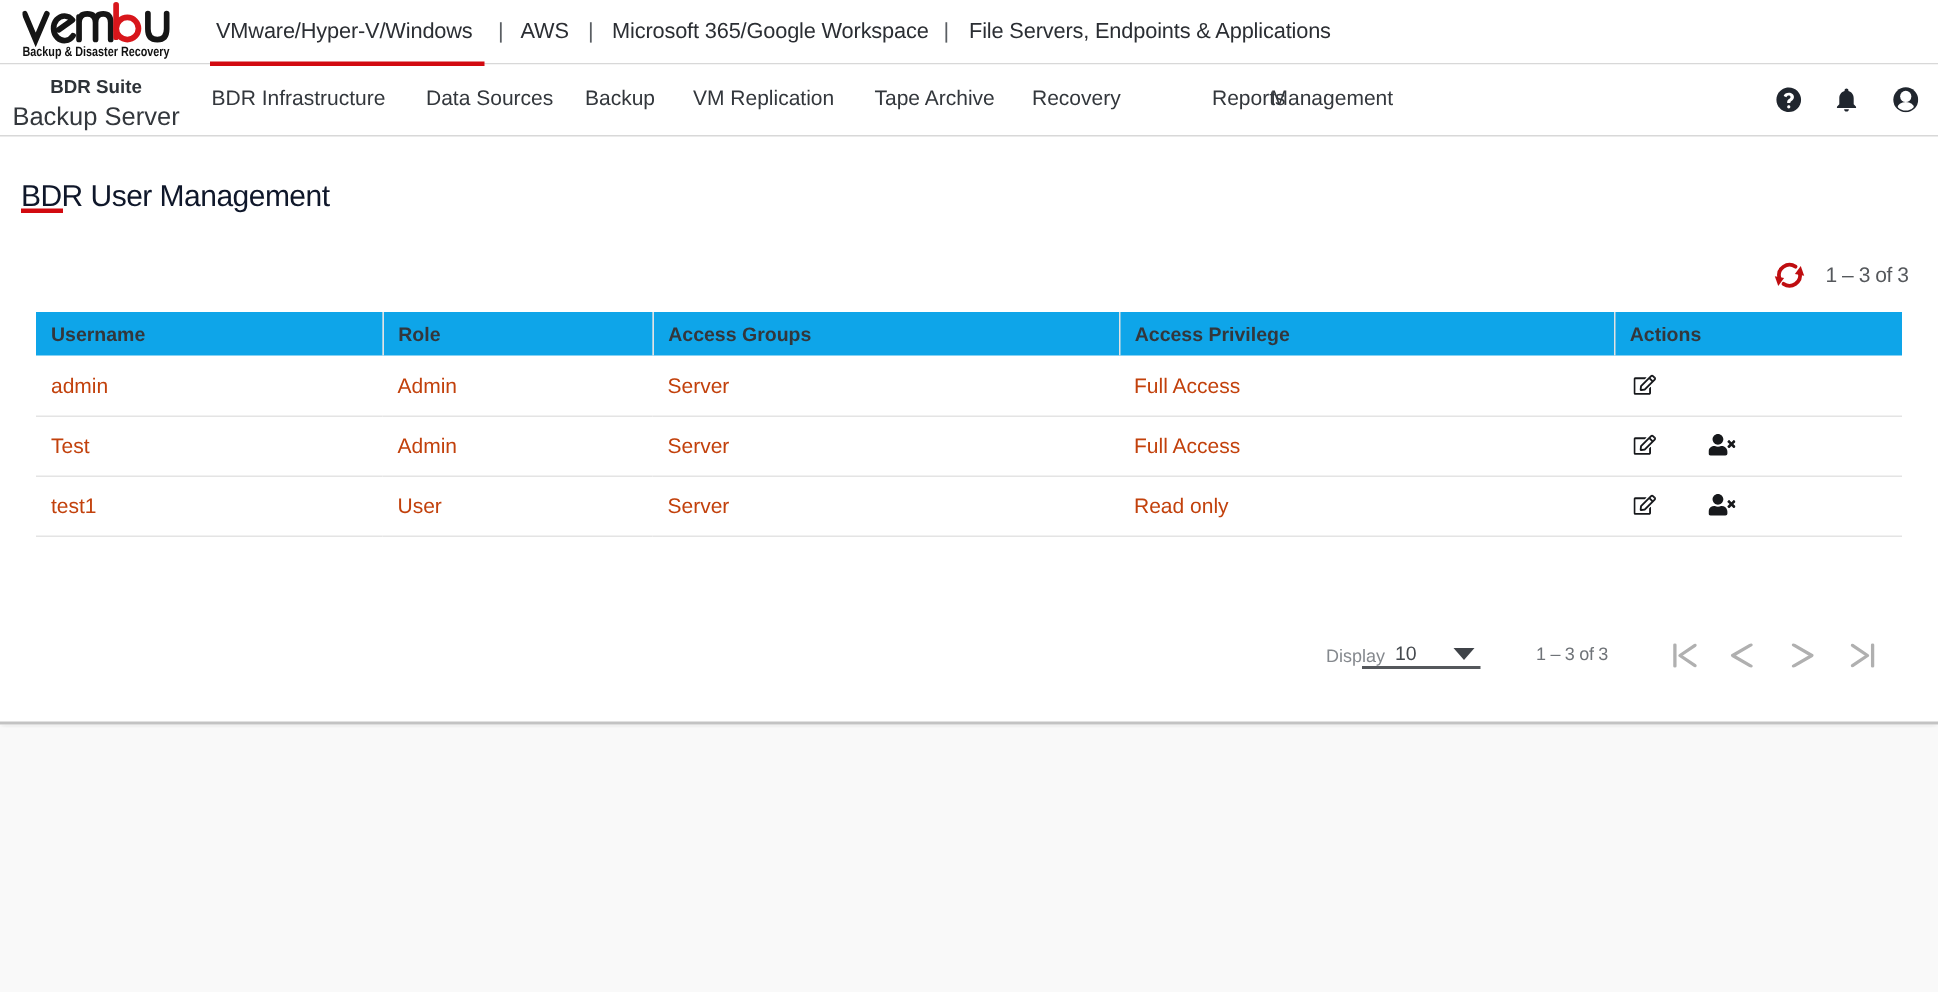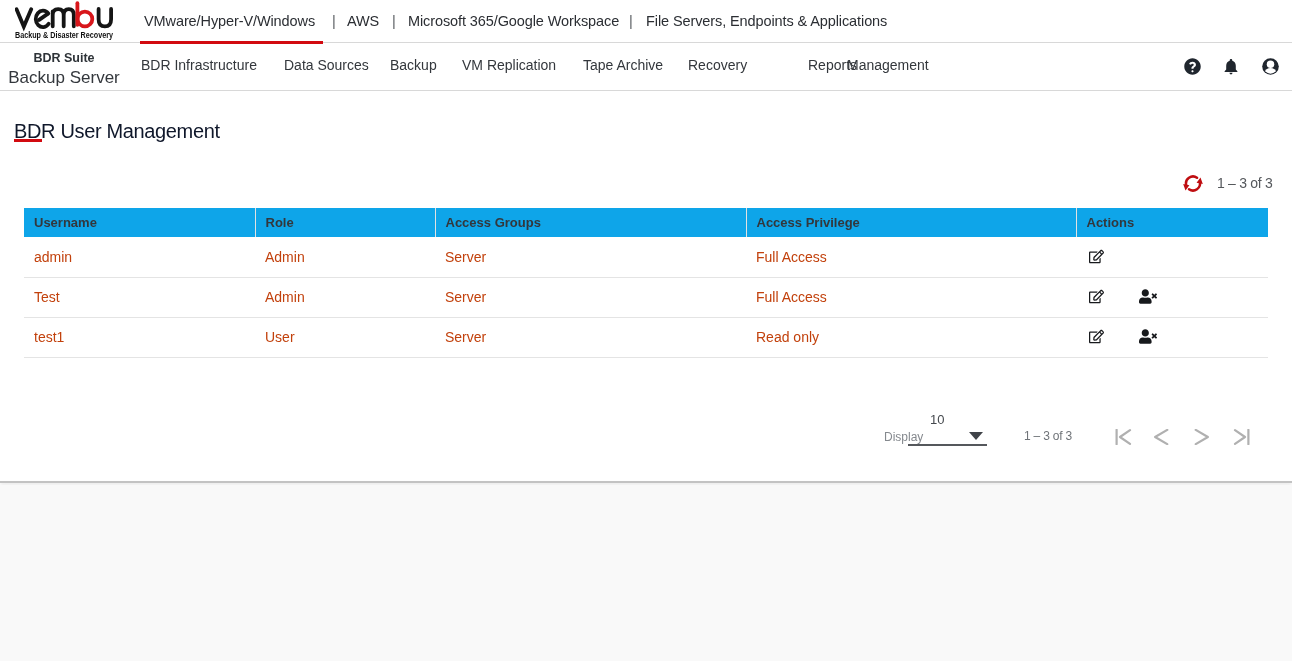--- a/index.html
+++ b/index.html
@@ -25,21 +25,21 @@
 .btn { position:absolute; left:1044px; top:71px; width:127px; height:40px; background:#d30b10; border-radius:4px; color:#fff; font-size:14px; text-align:center; line-height:40px; }
 .refresh { position:absolute; left:1182px; top:82px; }
 .count { position:absolute; left:1217px; top:83px; font-size:14px; letter-spacing:-0.3px; color:#55585c; }
 table { position:absolute; left:24px; top:116px; width:1244px; border-collapse:collapse; }
 th { background:#0ea5e9; font-size:13px; font-weight:bold; color:#33373c; text-align:left; padding:0 0 0 10px; height:29px; border-right:1px solid #e2e2e2; }
 th:last-child { border-right:none; }
 td { font-size:14px; color:#c2410c; padding:0 0 0 10px; height:40px; border-bottom:1px solid #e4e4e4; }
 .pager { position:absolute; left:0; top:0; width:1292px; height:471px; }
 .disp { position:absolute; left:884px; top:338px; color:#85898e; font-size:12px; }
 .selwrap { position:absolute; left:908px; top:352px; width:79px; height:1.5px; background:#55585c; }
-.selval { position:absolute; left:930px; top:320px; color:#45494e; font-size:13px; }
+.selval { position:absolute; left:930px; top:336px; color:#45494e; font-size:13px; }
 .seltri { position:absolute; left:969px; top:340px; width:0; height:0; border-left:7.5px solid transparent; border-right:7.5px solid transparent; border-top:8.5px solid #3f4348; }
 .pcount { position:absolute; left:1024px; top:337px; color:#6f7378; font-size:12px; letter-spacing:-0.2px; }
 .footer { position:absolute; left:0; top:485px; width:1292px; height:176px; background:#f9f9f9; }
 </style>
 </head>
 <body>
 <div class="topbar">
   <svg class="logo" width="100" height="40" viewBox="0 0 100 40" style="left:15px; top:0;">
     <g fill="none" stroke="#151515" stroke-width="3.8" stroke-linecap="round">
       <path d="M1.5,9.2 L8.8,26.6 L16.2,9.2"></path>

